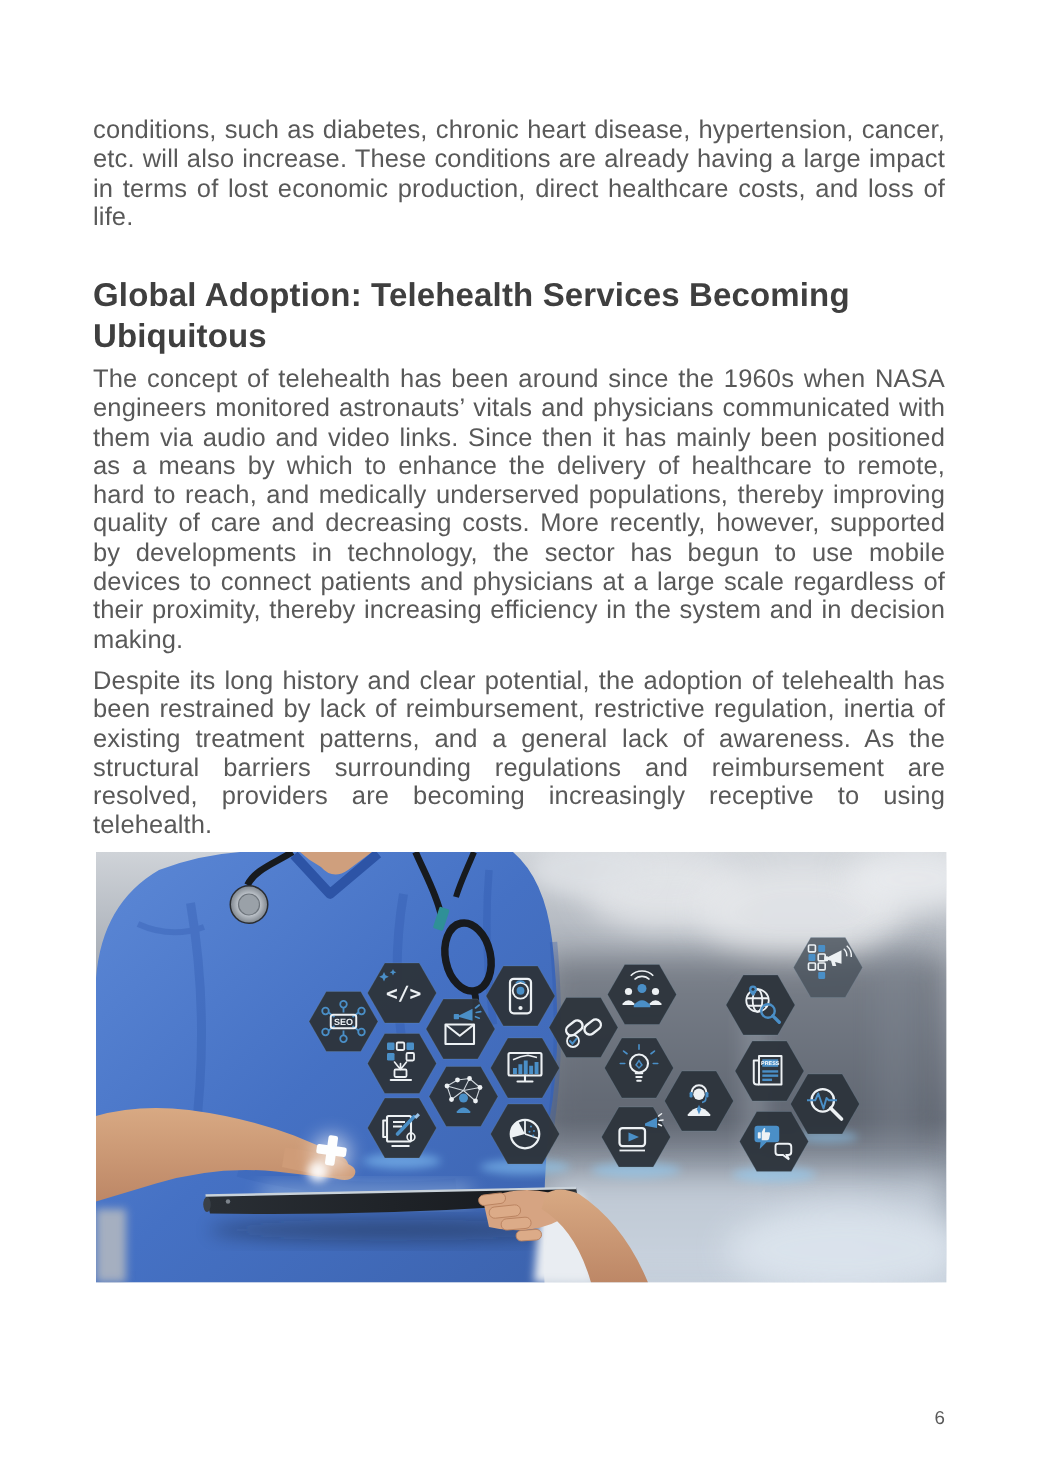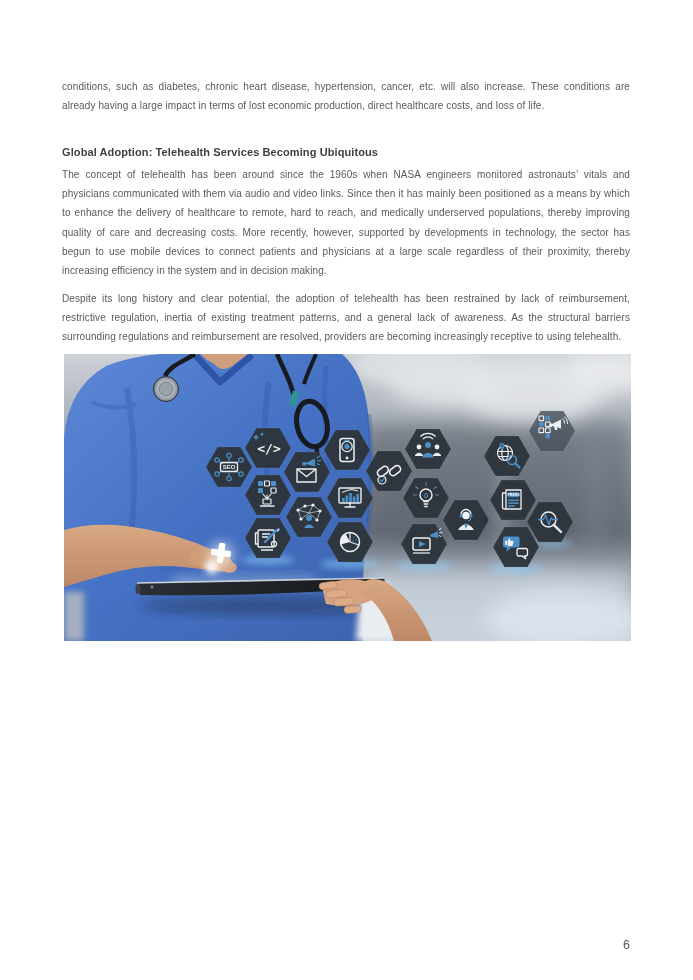--- a/index.html
+++ b/index.html
@@ -1,21 +1,21 @@
 <!DOCTYPE html>
 <html><head>
 <meta charset="utf-8">
 <style>
   html,body{margin:0;padding:0;background:#ffffff;}
   .page{position:relative;width:693px;height:980px;background:#ffffff;overflow:hidden;
         font-family:"Liberation Sans",sans-serif;}
   .content{position:absolute;left:62px;top:77px;width:568px;}
-  .body-text{font-size:10px;line-height:19.3px;letter-spacing:0.1px;color:#595959;
+  .body-text{font-size:17px;line-height:19.3px;letter-spacing:0.1px;color:#595959;
              text-align:justify;margin:0 0 8px 0;}
-  .section-heading{font-size:11px;line-height:1.2;font-weight:bold;color:#3f3f3f;
+  .section-heading{font-size:22px;line-height:1.2;font-weight:bold;color:#3f3f3f;
                    margin:30px 0 6px 0;letter-spacing:0.1px;}
   .photo-figure{margin:3px 0 0 2px;width:567px;height:287px;}
   .photo-figure svg{display:block;}
   .page-number{position:absolute;right:63px;bottom:28px;font-size:12.5px;color:#595959;}
 </style>
 </head>
 <body>
 
 <div class="page">
   <div class="content">

